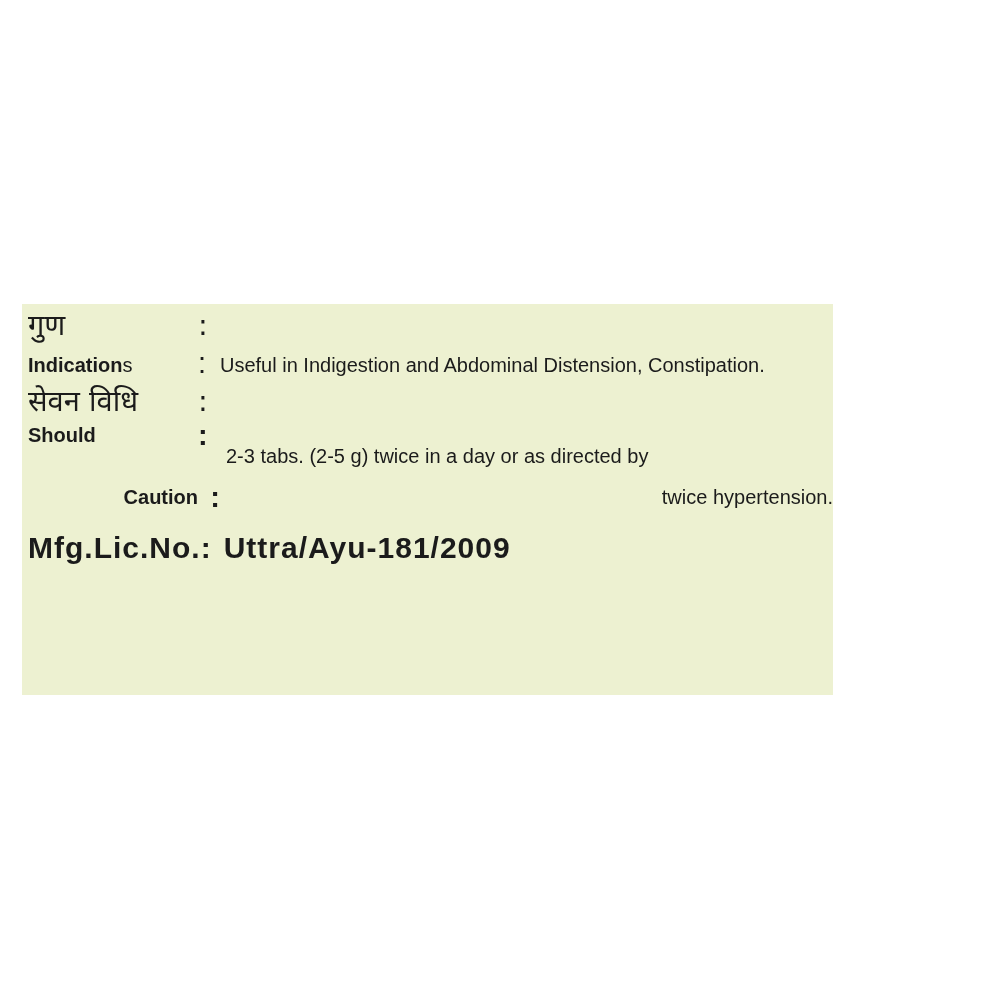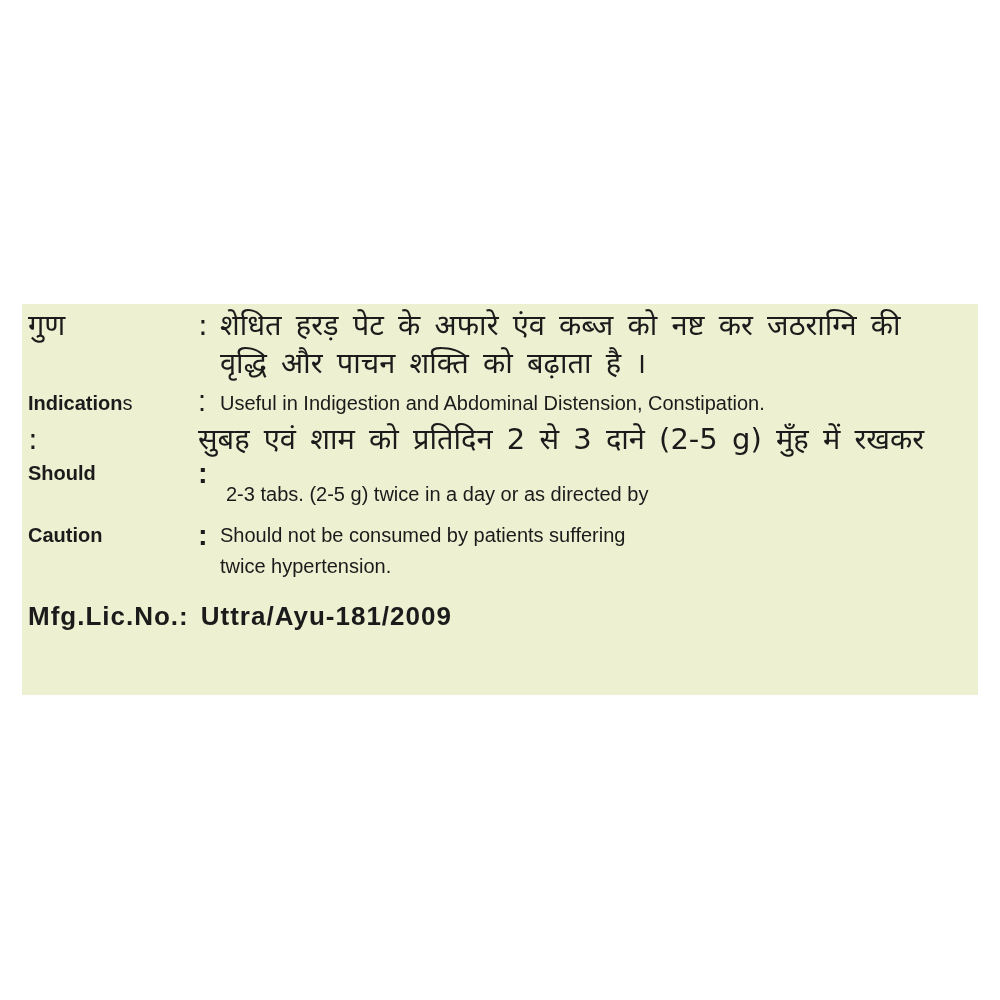--- a/index.html
+++ b/index.html
@@ -11,21 +11,21 @@
     position: relative;
     width: 1000px;
     height: 1000px;
     background: #ffffff;
     overflow: hidden;
   }
   .label-panel {
     position: absolute;
     left: 22px;
     top: 304px;
-    width: 956px;
+    width: 811px;
     height: 391px;
     box-sizing: border-box;
     padding: 2px 0 0 6px;
     background: #edf1d1;
     color: #1b1b1b;
     font-family: "DejaVu Sans", sans-serif;
   }
   .row {
     display: grid;
     grid-template-columns: 170px 22px auto;
@@ -47,80 +47,75 @@
     font-family: "Liberation Sans", sans-serif;
     font-size: 20px;
     line-height: 31px;
     white-space: nowrap;
   }
   .en-label { font-weight: bold; }
   .lh34 { line-height: 34px; }
 
   .row-indications { margin-top: 4px; }
   .row-dosage .cell-lines .line { padding-left: 6px; margin-top: 21px; }
-  .row-caution { margin-top: 10px; }
+  .row-caution { margin-top: 10px; text-align: right; }
 
   .colon-hi { font-size: 29px; line-height: 38px; }
   .colon-en { font-size: 29px; line-height: 31px; font-family: "Liberation Sans", sans-serif; }
   .colon-bold { font-weight: bold; }
 
   .mfg-line {
     margin-top: 16px;
     font-family: "Liberation Sans", sans-serif;
     font-weight: bold;
-    font-size: 26px;
+    font-size: 30px;
     line-height: 37px;
     letter-spacing: 1px;
     white-space: nowrap;
   }
   .mfg-line .sep { display: inline-block; width: 12px; }
 </style>
 </head>
 <body>
 
 <div class="screen">
   <div class="label-panel">
 
     <div class="row row-gun">
       <div class="cell-label hi">गुण</div>
       <div class="cell-colon colon-hi">:</div>
-      <div class="cell-lines">
-        <div class="line hi hi-content">शेधित हरड़ पेट के अफारे एंव कब्ज को नष्ट कर जठराग्नि की</div>
-        <div class="line hi hi-content">वृद्धि और पाचन शक्ति को बढ़ाता है ।</div>
-      </div>
     </div>
 
     <div class="row row-indications">
       <div class="cell-label en lh34"><span class="en-label">Indication</span><span>s</span></div>
       <div class="cell-colon colon-en lh34">:</div>
       <div class="cell-lines">
         <div class="line en lh34">Useful in Indigestion and Abdominal Distension, Constipation.</div>
       </div>
     </div>
 
     <div class="row row-sevan-vidhi">
+      <div class="cell-label hi">सेवन विधि</div>
       <div class="cell-colon colon-hi">:</div>
       <div class="cell-lines">
-        <div class="line hi hi-content">सुबह एवं शाम को प्रतिदिन 2 से 3 दाने (2-5 g) मुँह में रखकर</div>
       </div>
     </div>
 
     <div class="row row-dosage">
       <div class="cell-label en en-label">Should</div>
       <div class="cell-colon colon-en colon-bold">:</div>
       <div class="cell-lines">
         <div class="line en">2-3 tabs. (2-5 g) twice in a day or as directed by</div>
       </div>
     </div>
 
     <div class="row row-caution">
       <div class="cell-label en en-label">Caution</div>
       <div class="cell-colon colon-en colon-bold">:</div>
       <div class="cell-lines">
-        <div class="line en">Should not be consumed by patients suffering</div>
         <div class="line en">twice hypertension.</div>
       </div>
     </div>
 
     <div class="mfg-line"><span>Mfg.Lic.No.:</span><span class="sep"></span><span>Uttra/Ayu-181/2009</span></div>
 
   </div>
 </div>
 
 </body></html>

